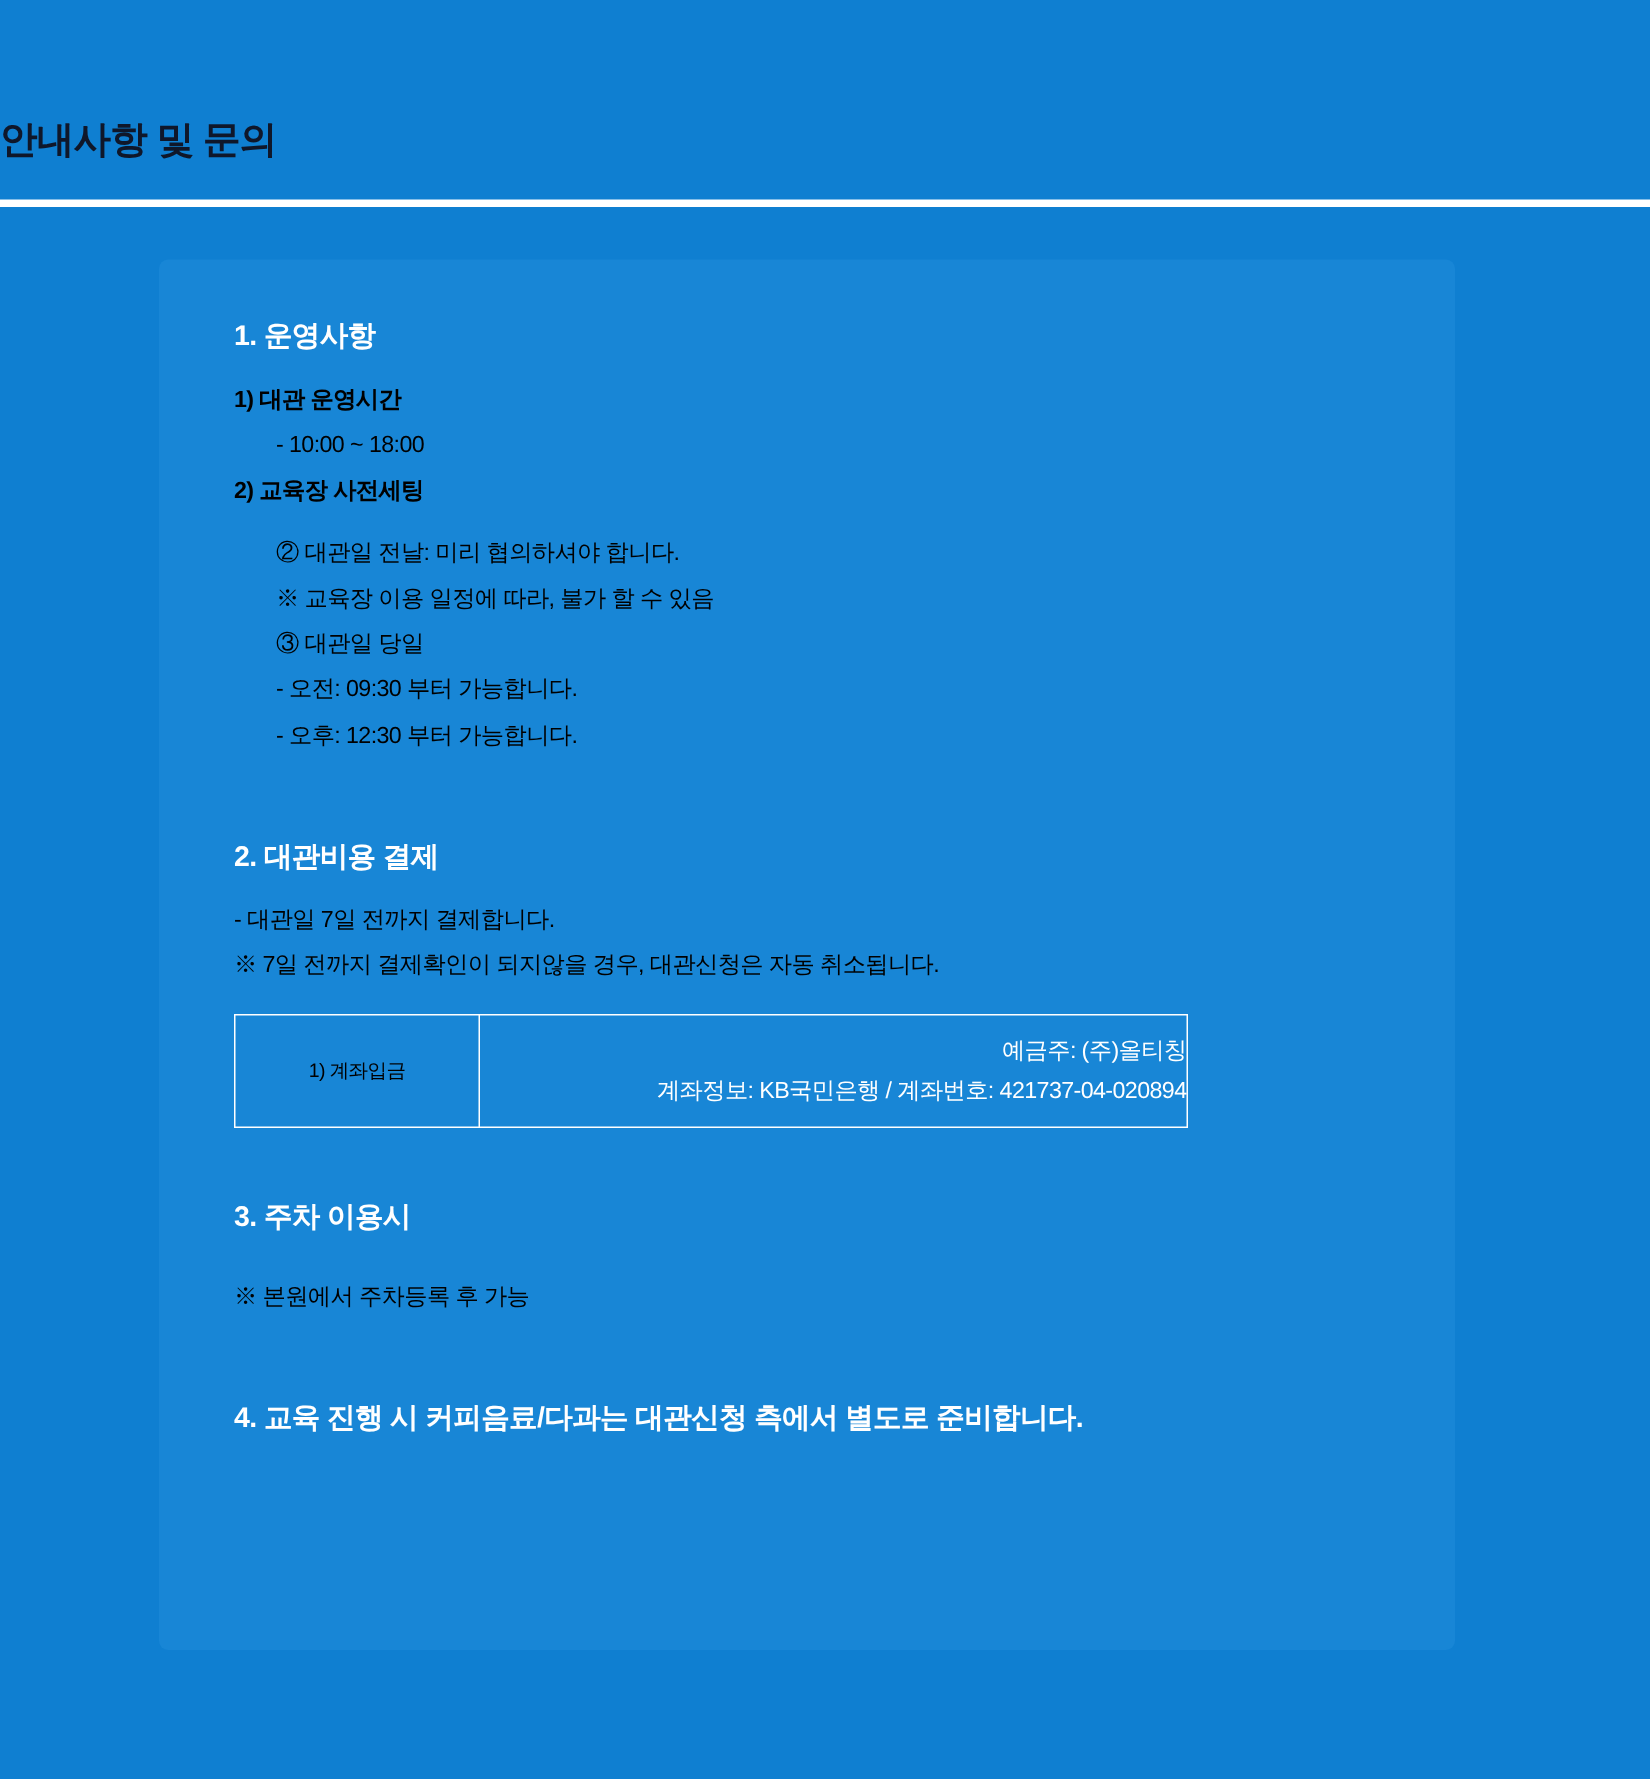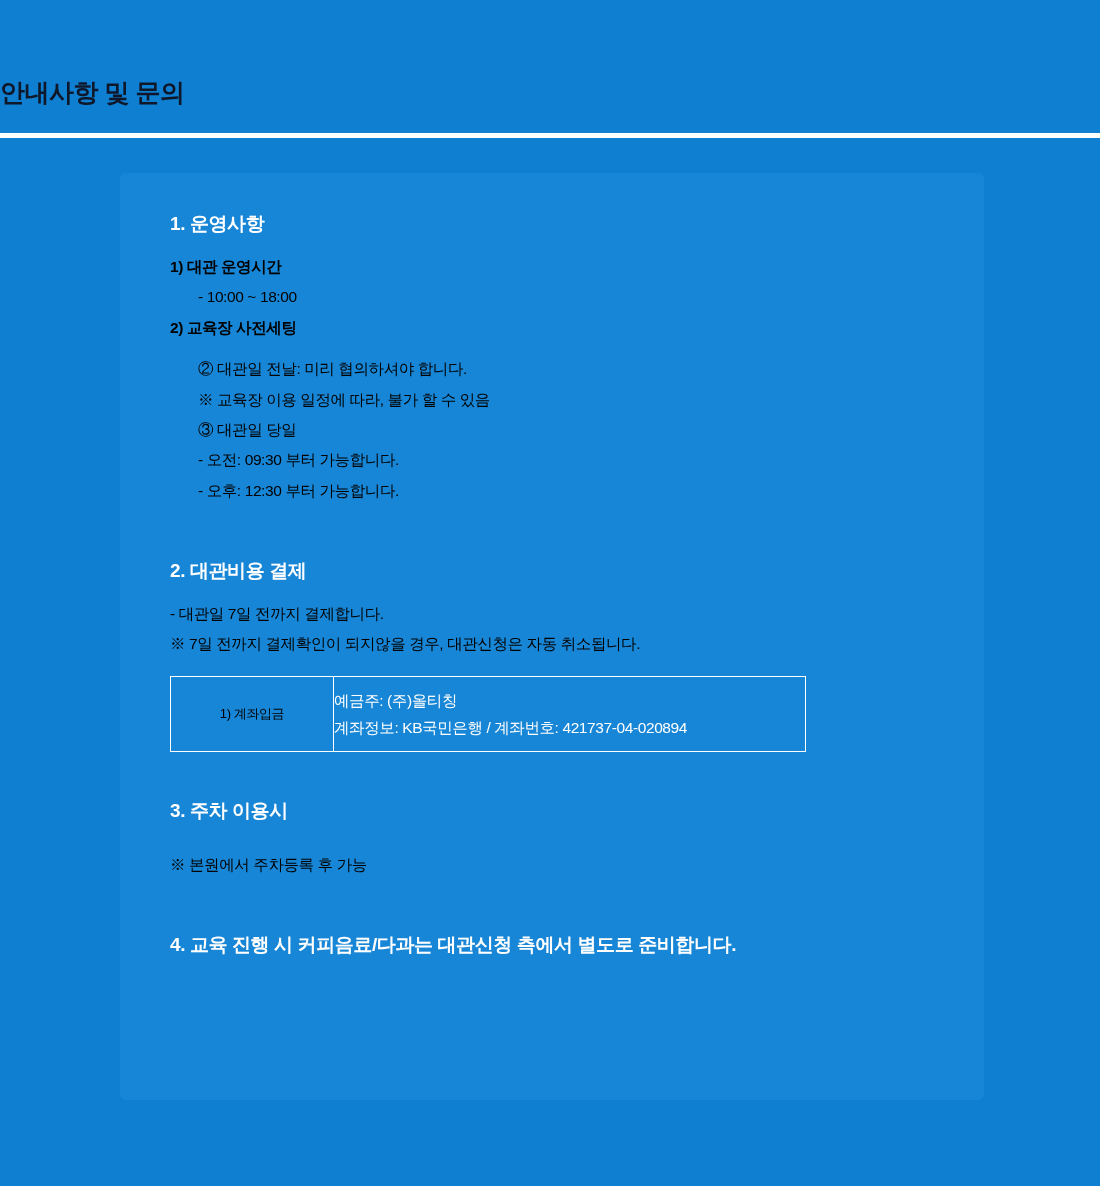--- a/index.html
+++ b/index.html
@@ -46,21 +46,21 @@
     left: 0;
     top: 133px;
     width: 1100px;
     height: 5px;
     background: #ffffff;
   }
 
   
   .card {
     position: absolute;
-    left: 120px;
+    left: 106px;
     top: 173px;
     width: 864px;
     height: 927px;
     background: #1886d6;
     border-radius: 6px;
     box-sizing: border-box;
   }
 
   .inner {
     position: absolute;
@@ -124,20 +124,21 @@
     color: #ffffff;
     line-height: 1.75;
     height: 74px;
   }
   .pay-row-single .pay-label,
   .pay-row-single .pay-value {
     height: 54px;
   }
   .pay-value div {
     white-space: nowrap;
+    text-align: right;
   }
 </style>
 </head>
 <body>
 
 <div class="page">
 
   <div class="header">
     <div class="header-title">안내사항 및 문의</div>
     <div class="header-rule"></div>

